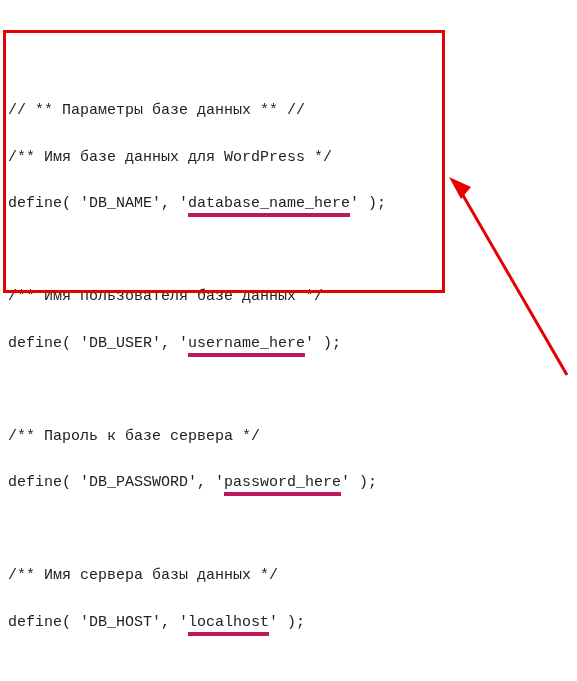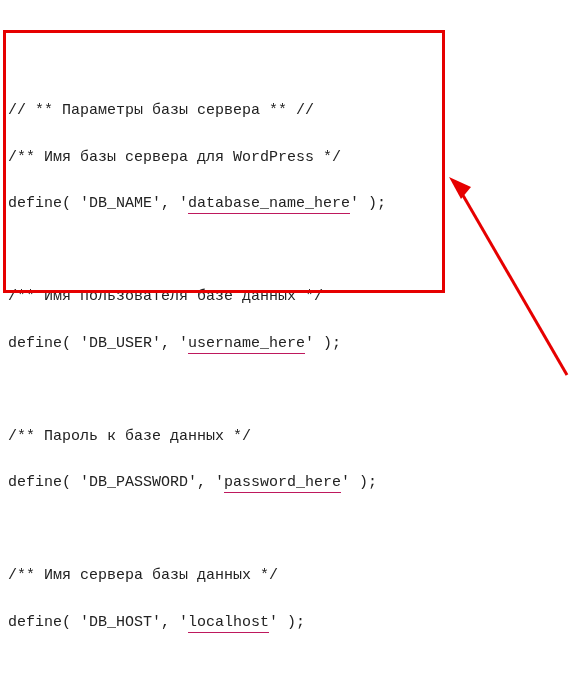--- a/index.html
+++ b/index.html
@@ -24,40 +24,40 @@
       height: 263px;
       pointer-events: none;
     }
     .arrow {
       position: absolute;
       left: 447px;
       top: 175px;
       pointer-events: none;
     }
     .ul {
-      border-bottom: 1px solid #be185d;
+      border-bottom: 4px solid #be185d;
       padding-bottom: 1px;
       margin-top: 40px;
     }
     .ln { display: block; }
     .blank { display: block; height: 1.55em; }
   </style>
 </head>
 <body>
 
 
 
-<span class="ln">// ** Параметры базы сервера ** //</span>
-<span class="ln">/** Имя базы сервера для WordPress */</span>
+<span class="ln">// ** Параметры базе данных ** //</span>
+<span class="ln">/** Имя базе данных для WordPress */</span>
 <span class="ln"><span>define( 'DB_NAME', '</span><span class="ul">database_name_here</span><span>' );</span></span>
 <span class="blank"></span>
 <span class="ln">/** Имя пользователя базе данных */</span>
 <span class="ln"><span>define( 'DB_USER', '</span><span class="ul">username_here</span><span>' );</span></span>
 <span class="blank"></span>
-<span class="ln">/** Пароль к базе данных */</span>
+<span class="ln">/** Пароль к базе сервера */</span>
 <span class="ln"><span>define( 'DB_PASSWORD', '</span><span class="ul">password_here</span><span>' );</span></span>
 <span class="blank"></span>
 <span class="ln">/** Имя сервера базы данных */</span>
 <span class="ln"><span>define( 'DB_HOST', '</span><span class="ul">localhost</span><span>' );</span></span>
 <span class="blank"></span>
 
 
 
 
 

